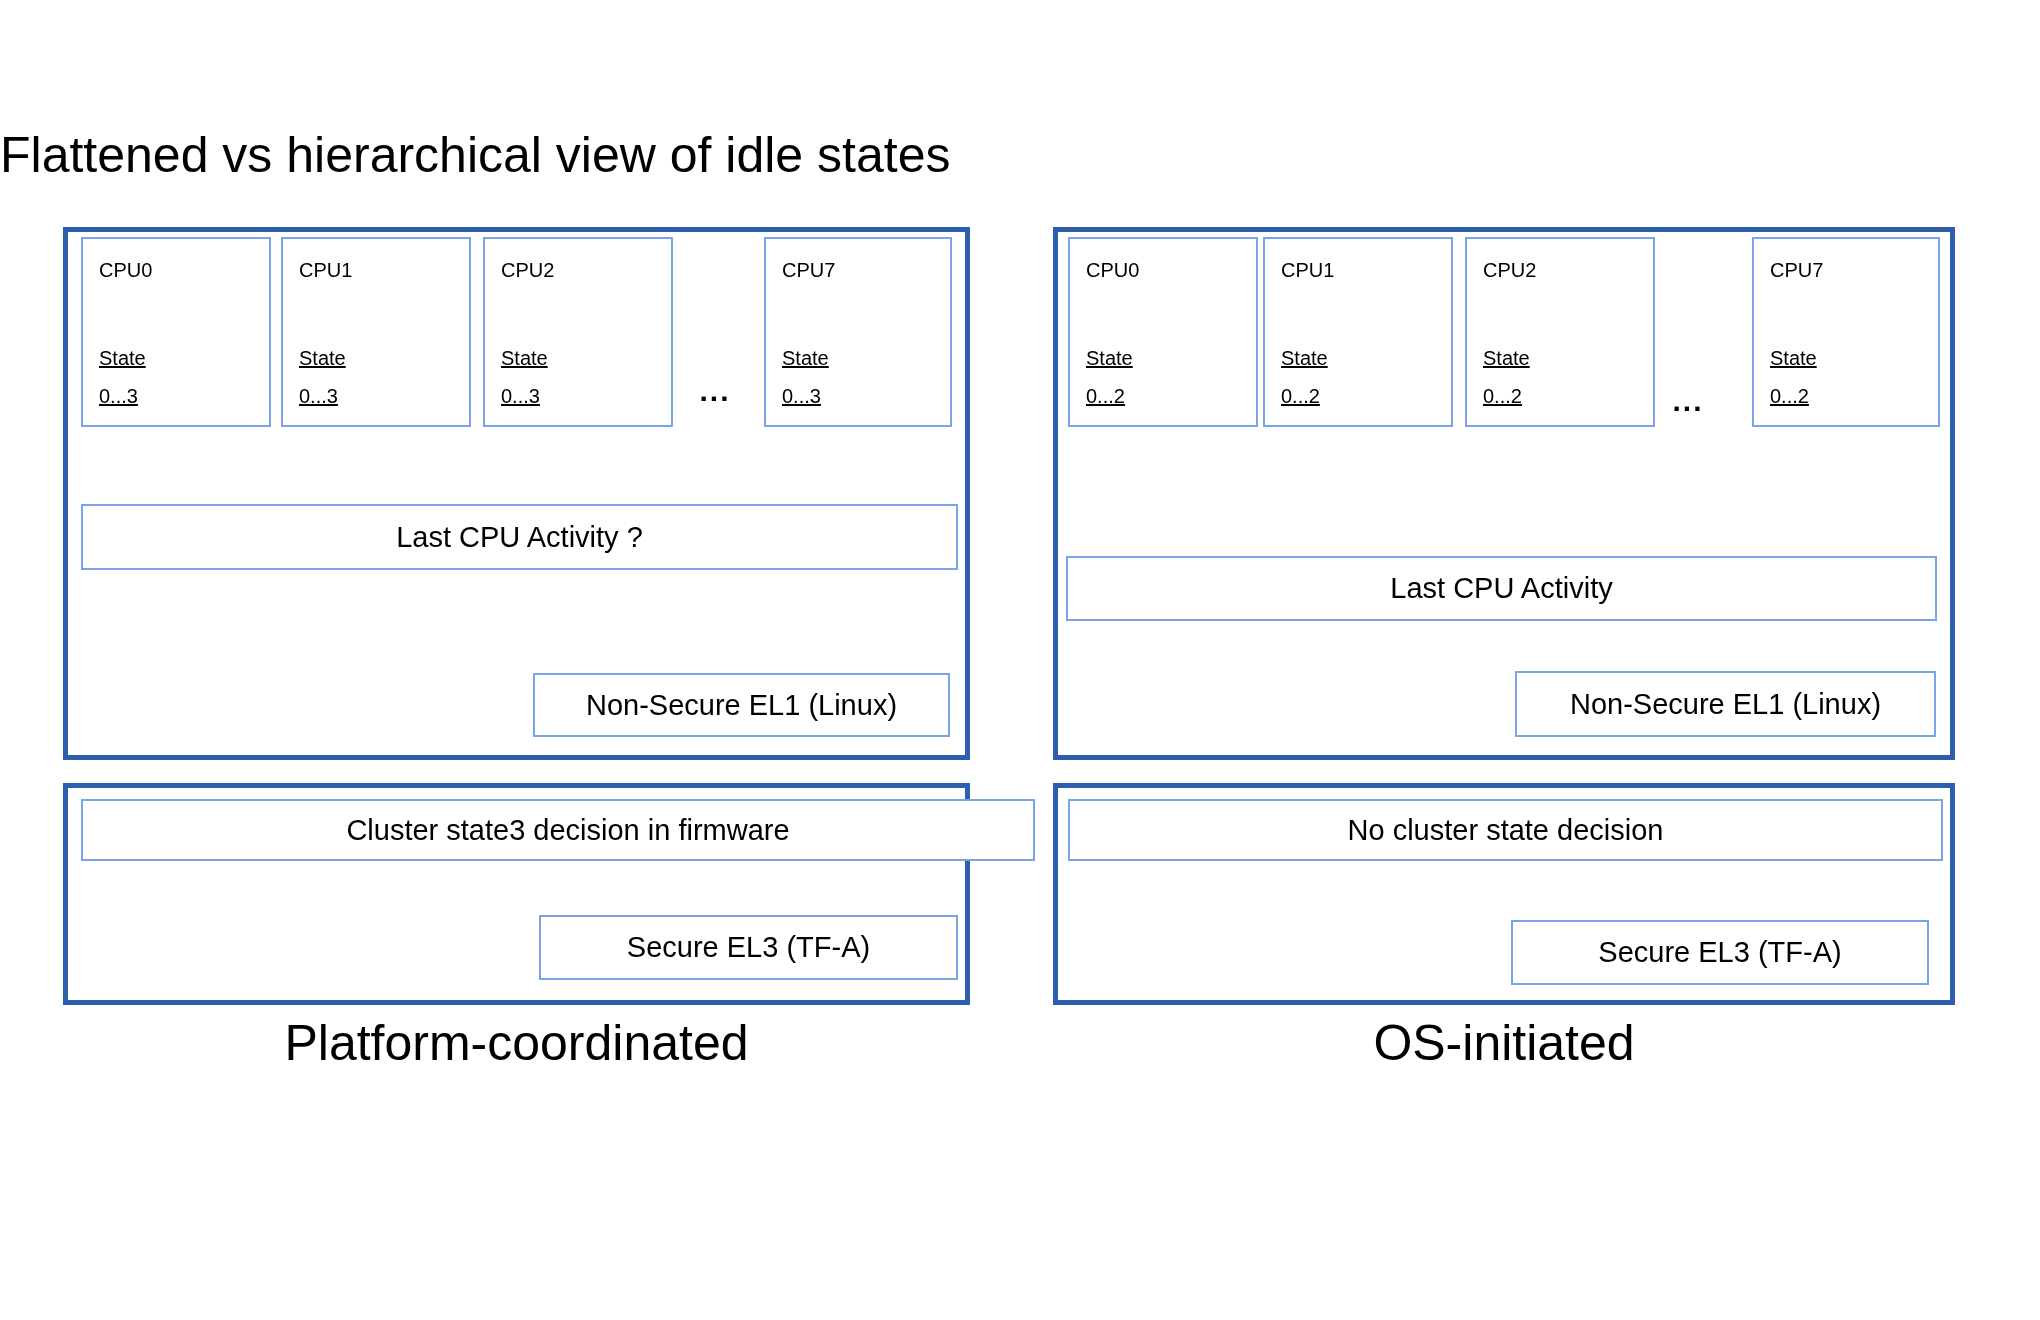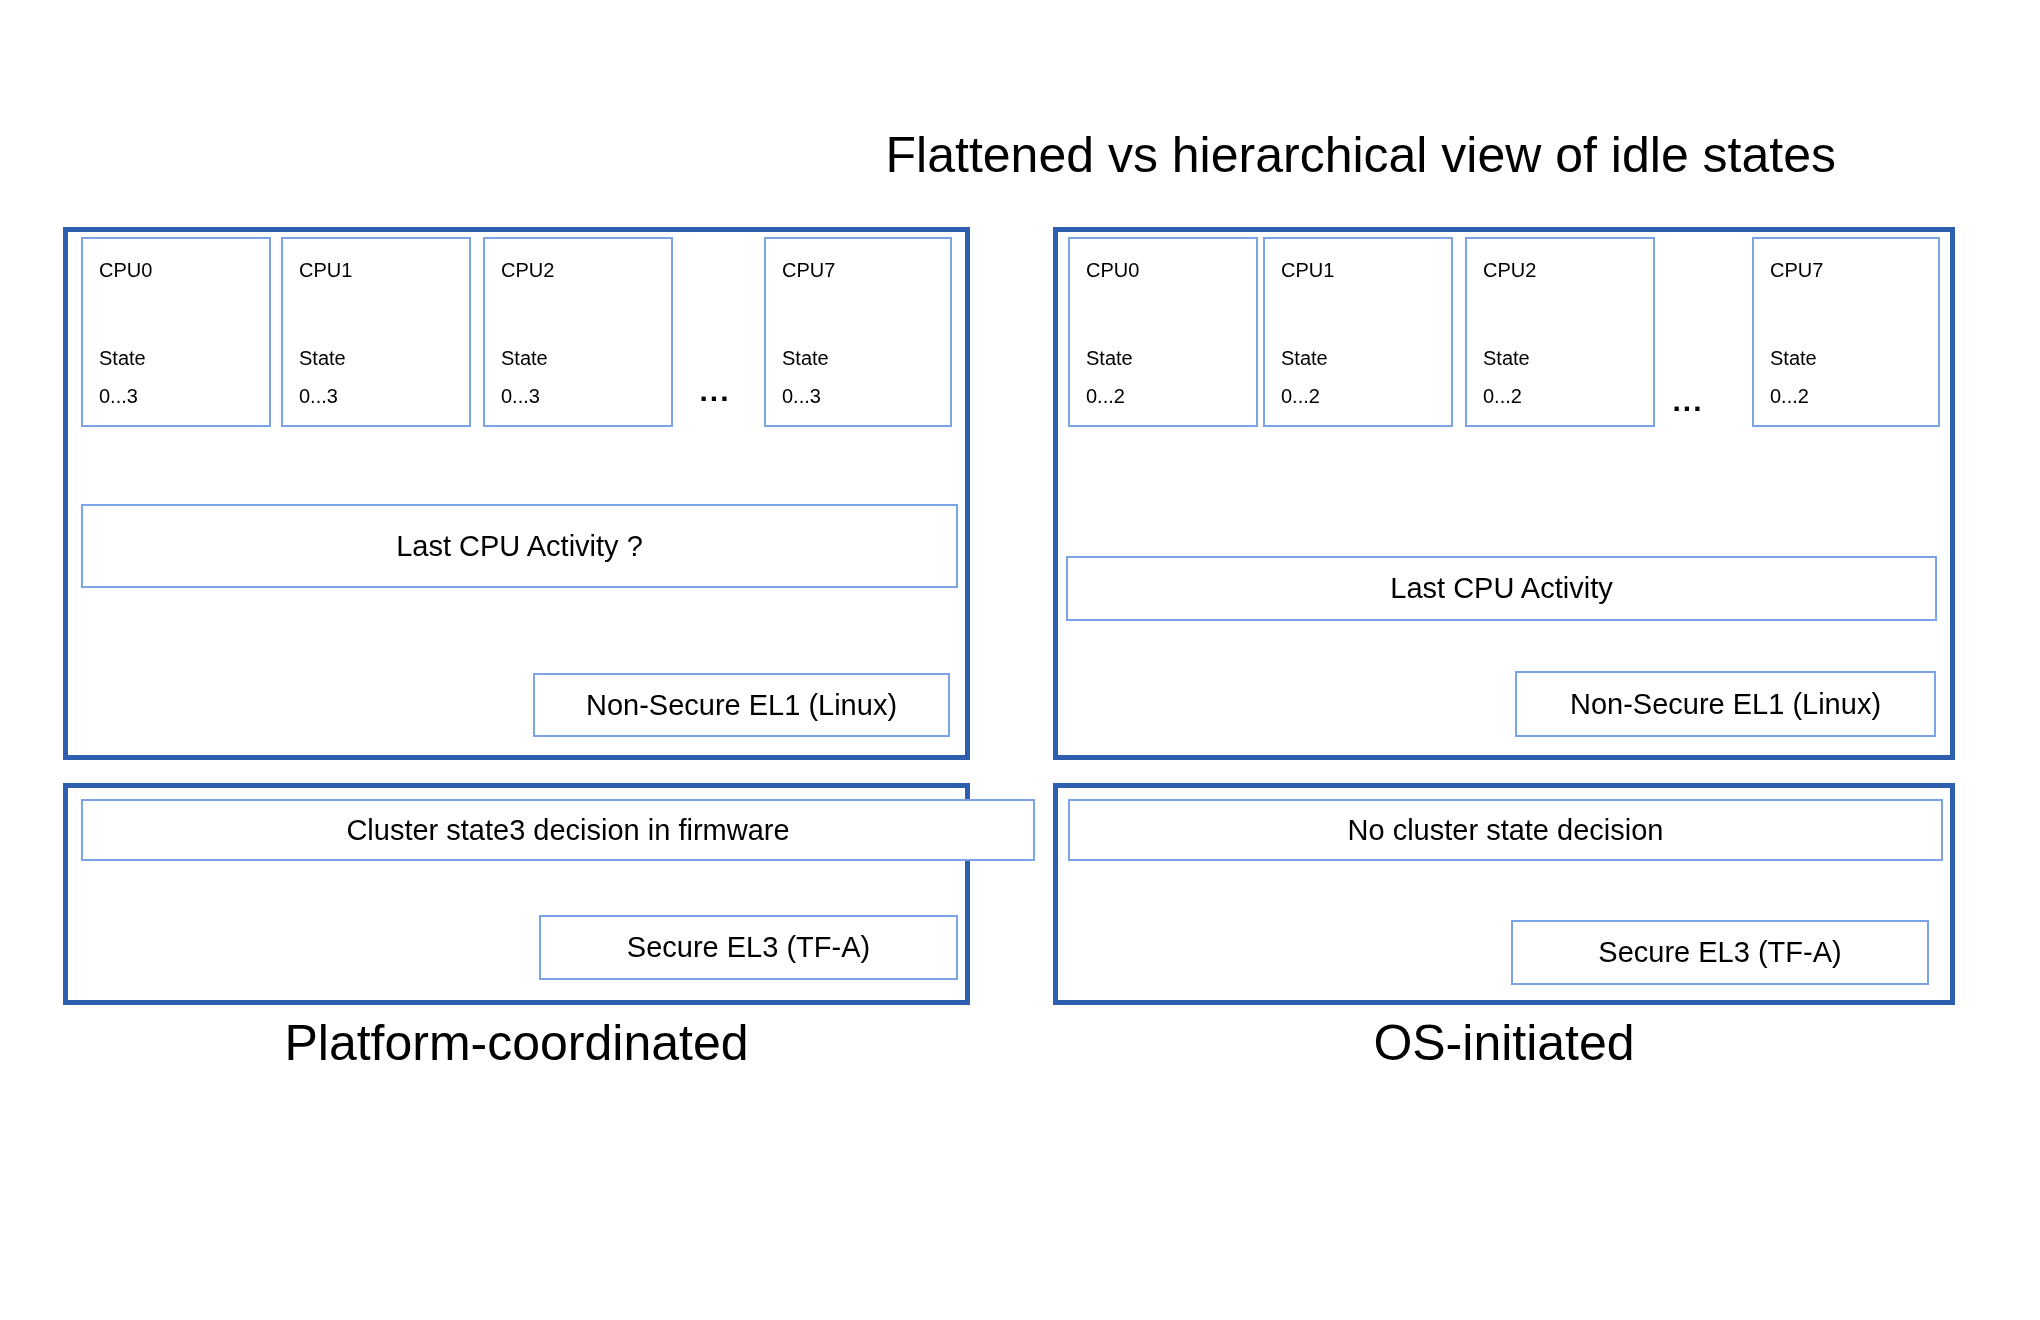--- a/index.html
+++ b/index.html
@@ -4,31 +4,31 @@
 <style>
   :root{
     --outer:#2d5fae;
     --inner:#7aa3e8;
     --txt:#000000;
     --bg:#ffffff;
   }
   html,body{margin:0;padding:0;background:var(--bg);}
   #page{position:relative;width:2040px;height:1320px;background:var(--bg);
         font-family:"Liberation Sans", sans-serif;color:var(--txt);overflow:hidden;}
-  .title{position:absolute;top:126px;left:0;width:1836px;text-align:right;
+  .title{position:absolute;top:126px;left:0;width:1836px;text-align:left;
          font-size:50px;line-height:58px;}
   .panel{position:absolute;border:5px solid var(--outer);box-sizing:border-box;background:var(--bg);}
   .panel-top-left {left:63px;  top:227px; width:907px; height:533px;}
   .panel-top-right{left:1053px;top:227px; width:902px; height:533px;}
   .panel-bot-left {left:63px;  top:783px; width:907px; height:222px;}
   .panel-bot-right{left:1053px;top:783px; width:902px; height:222px;}
   .cpu-box{position:absolute;border:2px solid var(--inner);box-sizing:border-box;
            width:190px;height:190px;font-size:20px;line-height:38px;}
   .cpu-name{position:absolute;top:12px;left:16px;}
-  .cpu-state{position:absolute;bottom:10px;left:16px;}
+  .cpu-state{position:absolute;bottom:10px;left:16px;text-decoration:underline;}
   .wide-box{position:absolute;border:2px solid var(--inner);box-sizing:border-box;
             display:flex;align-items:center;justify-content:center;
             font-size:29px;text-align:center;background:var(--bg);}
   .dots{position:absolute;font-size:30px;font-weight:bold;letter-spacing:2px;
         width:70px;text-align:center;}
   .panel-label{position:absolute;top:1018px;font-size:50px;line-height:50px;text-align:center;}
   .label-left{left:63px;width:907px;}
   .label-right{left:1053px;width:902px;}
 </style>
 </head>
@@ -61,21 +61,21 @@
       </div>
     </div>
     <div class="dots" style="left:612px;top:142px;">...</div>
     <div class="cpu-box" style="left:696px;top:5px;width:188px;">
       <div class="cpu-name">CPU7</div>
       <div class="cpu-state">
         <div>State</div>
         <div>0...3</div>
       </div>
     </div>
-    <div class="wide-box" style="left:13px;top:272px;width:877px;height:84px;">Last CPU Activity ?</div>
+    <div class="wide-box" style="left:13px;top:272px;width:877px;height:66px;">Last CPU Activity ?</div>
     <div class="wide-box" style="left:465px;top:441px;width:417px;height:64px;">Non-Secure EL1 (Linux)</div>
   </div>
 
   <div class="panel panel-bot-left">
     <div class="wide-box" style="left:13px;top:11px;width:954px;height:62px;padding-left:20px;">Cluster state3 decision in firmware</div>
     <div class="wide-box" style="left:471px;top:127px;width:419px;height:65px;">Secure EL3 (TF-A)</div>
   </div>
 
   <div class="panel-label label-left">Platform-coordinated</div>
 

